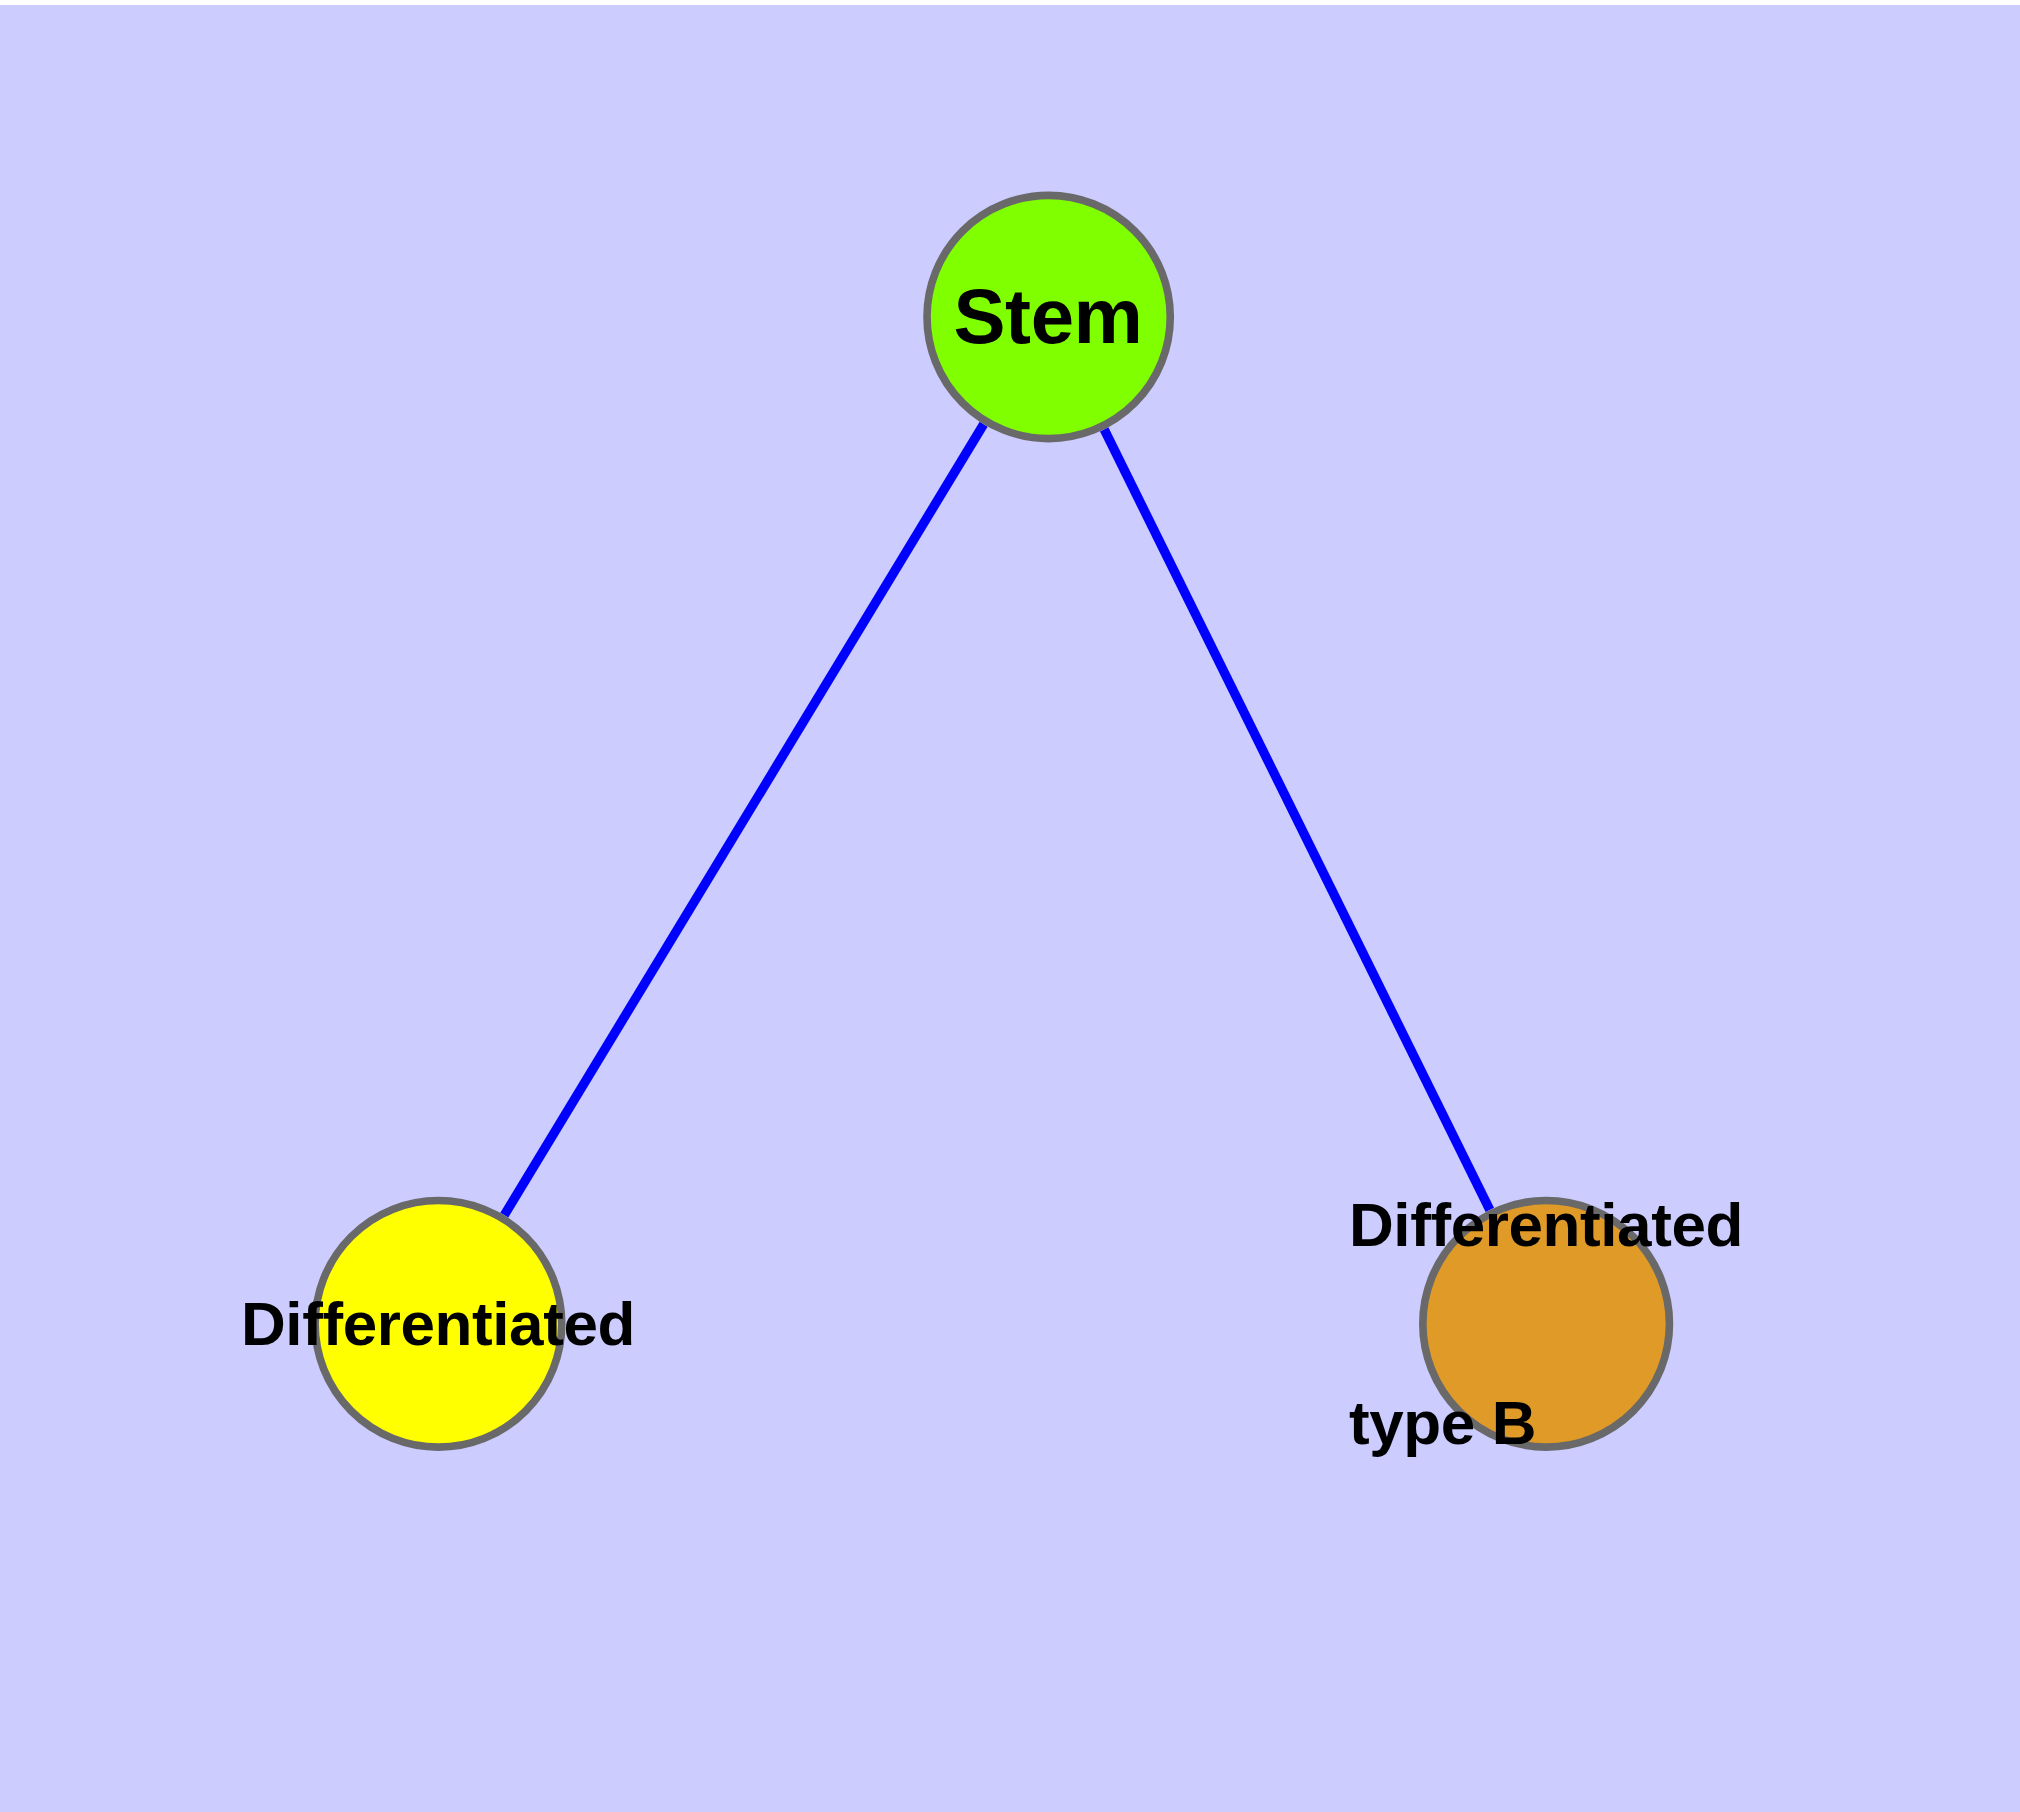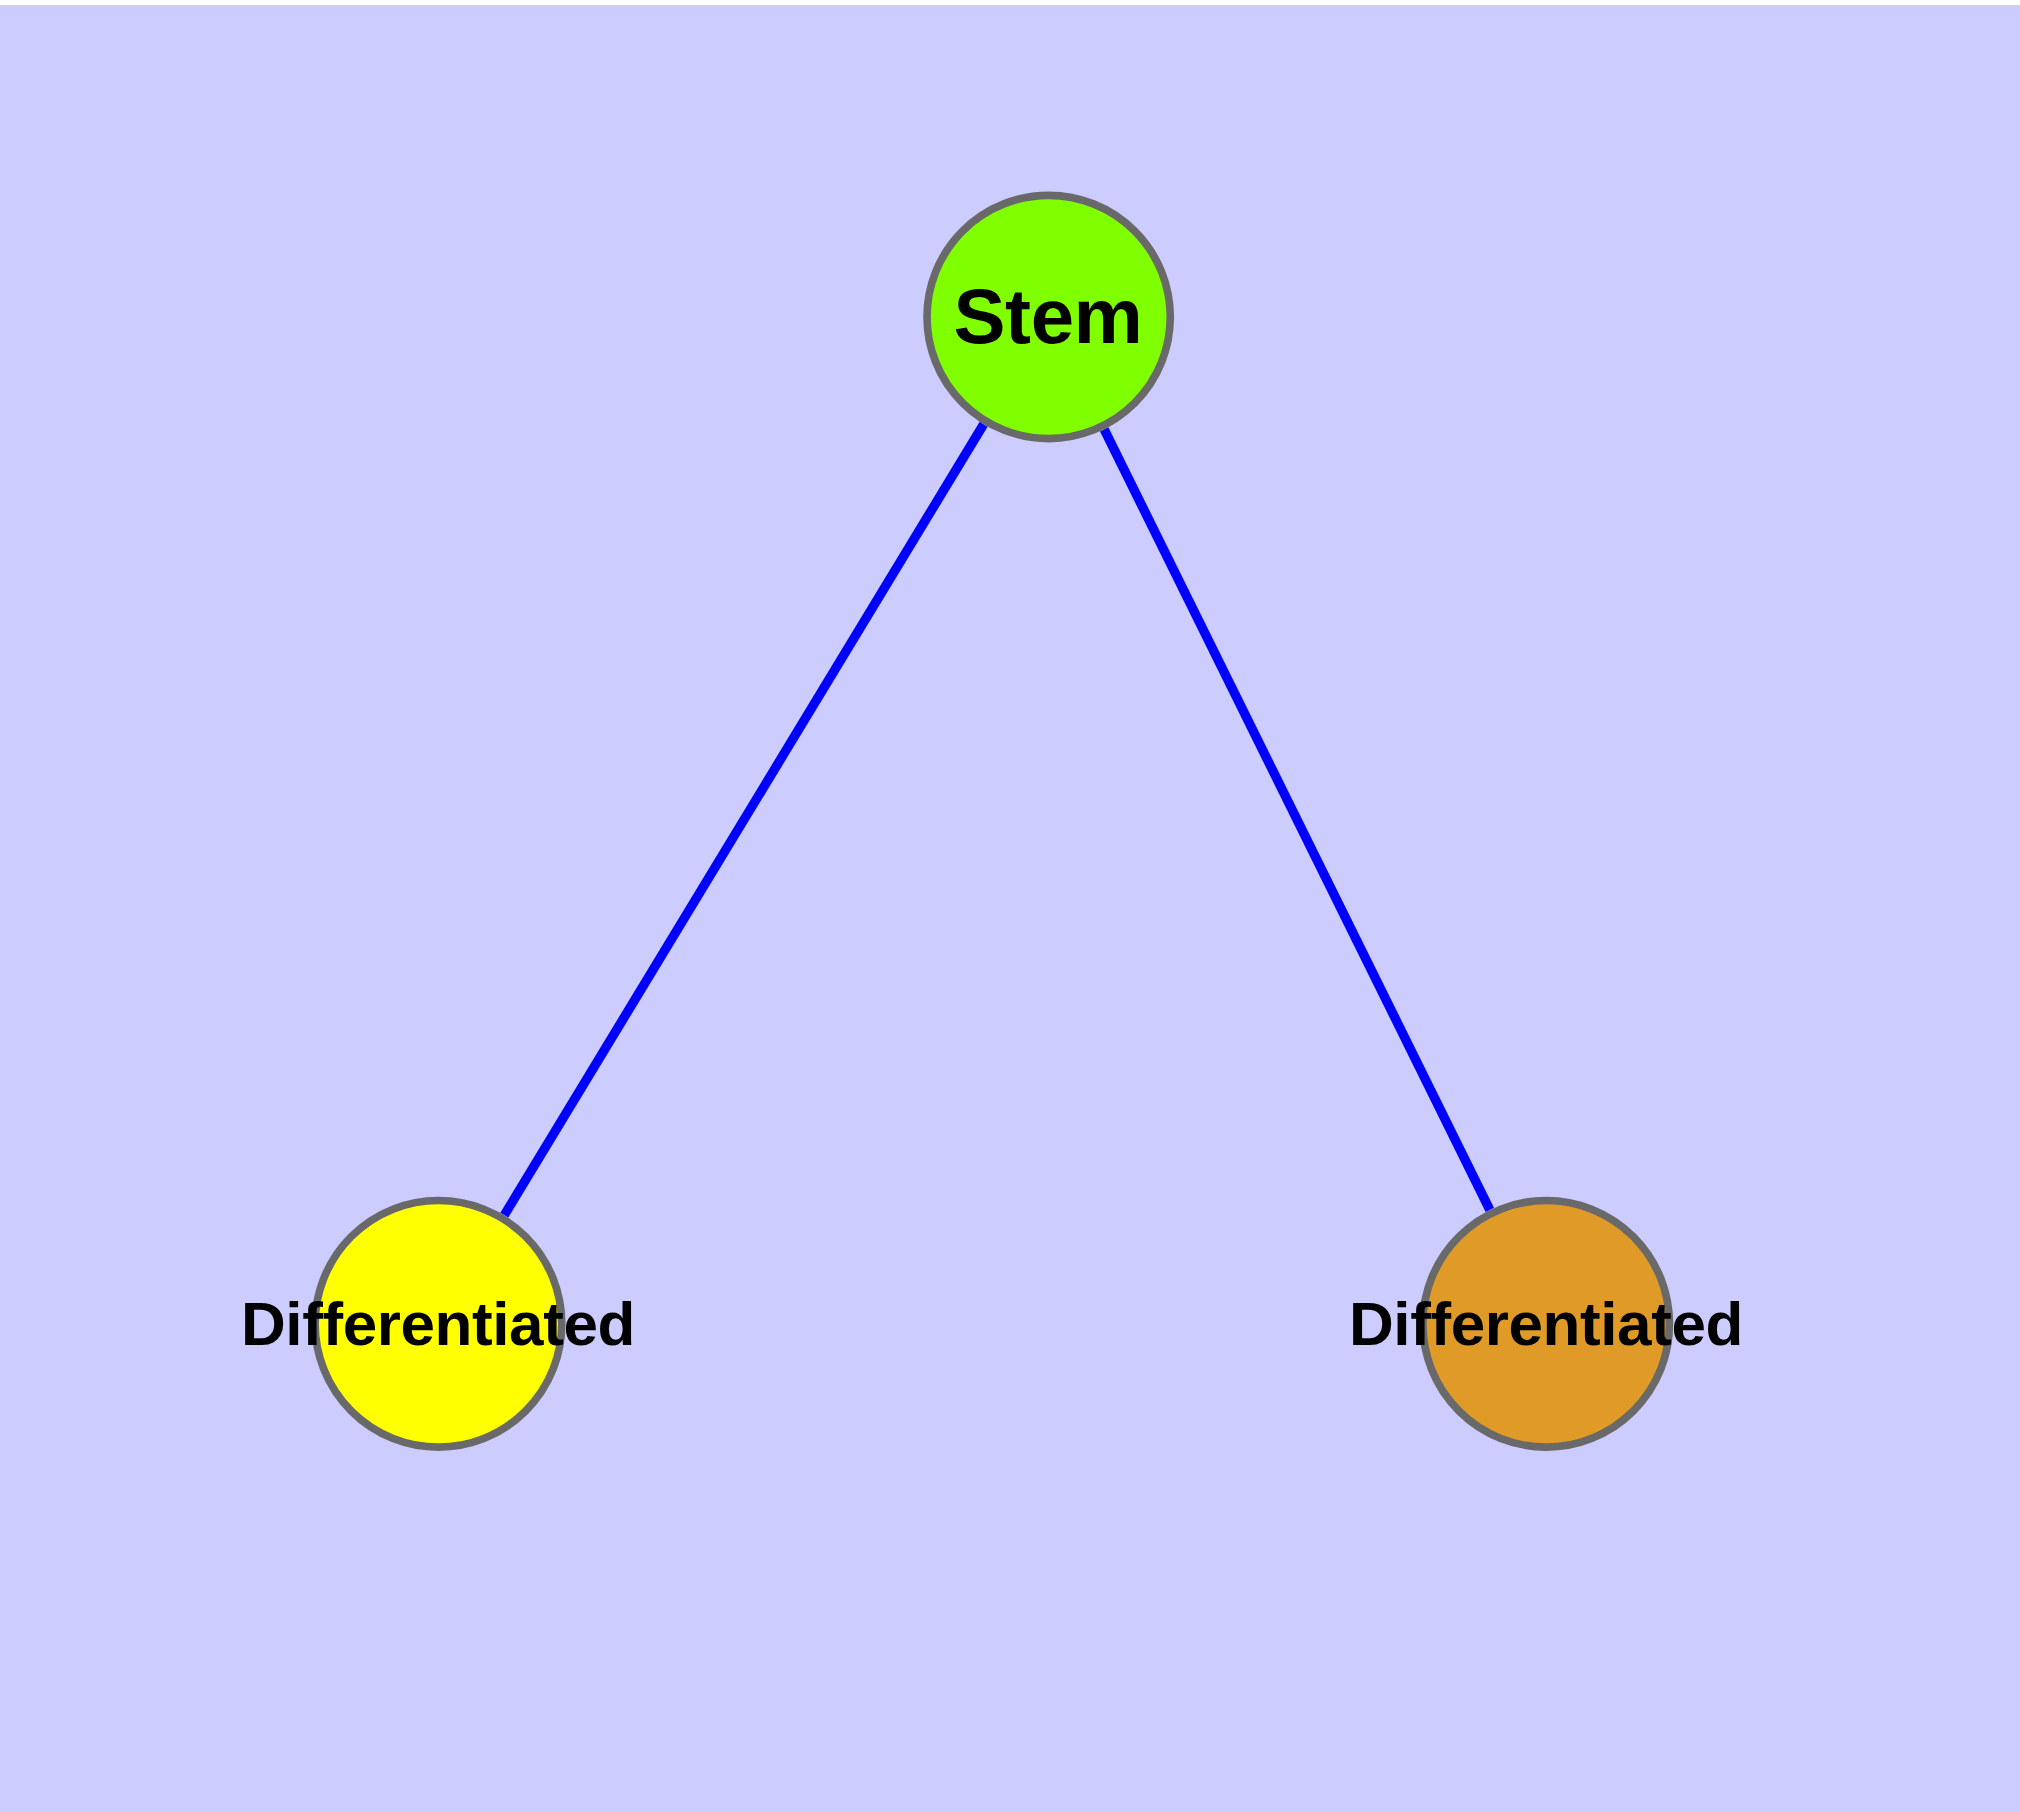--- a/index.html
+++ b/index.html
@@ -68,16 +68,17 @@
   <div class="node-label label-stem" style="left:1048px; top:317px;">
     <div>Stem</div>
   </div>
 
   <div class="node-label label-type" style="left:438px; top:1324px;">
     <div>Differentiated</div>
   </div>
 
   <div class="node-label label-type" style="left:1546px; top:1324px;">
     <div>Differentiated</div>
+    <div>type B</div>
   </div>
 
 </div>
 
 
 </body></html>

